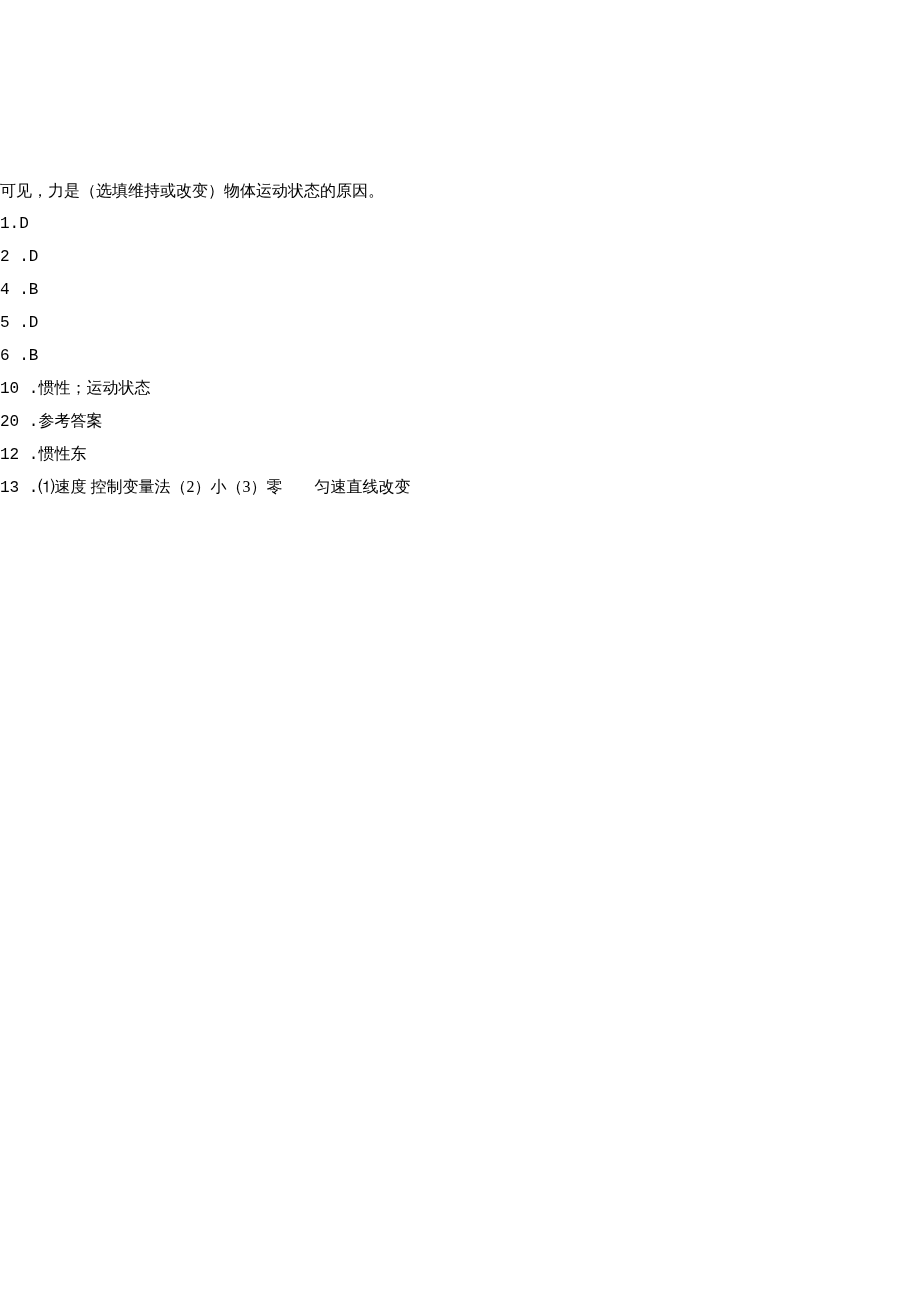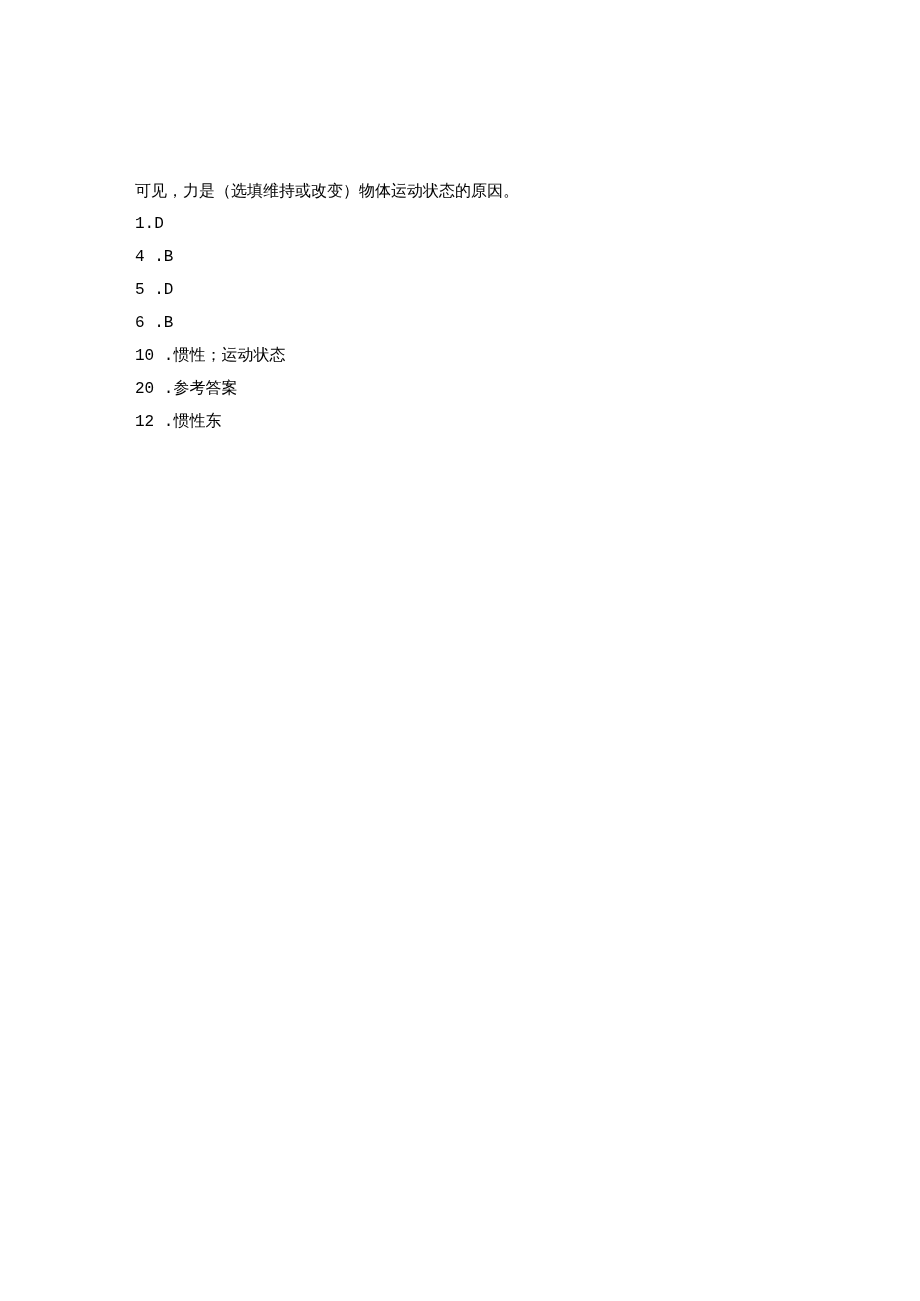--- a/index.html
+++ b/index.html
@@ -10,40 +10,41 @@
     background: #ffffff;
     font-family: "SimSun", "宋体", "Songti SC", serif;
     font-size: 16px;
     color: #000000;
   }
   .page {
     box-sizing: border-box;
     width: 766px;
     height: 1301px;
     padding-top: 175px;
-    padding-left: 135px;
     padding-right: 120px;
   }
   .line {
     line-height: 2.0;
     white-space: pre;
     font-size: 16px;
     letter-spacing: 0px;
   }
   .mono-letter {
     font-family: "Courier New", monospace;
     margin-top: 33px;
   }
 </style>
 </head>
 <body>
 
 <div class="page">
   <div class="line">可见，力是（选填维持或改变）物体运动状态的原因。</div>
 
   <div class="line"><span class="mono-letter">1.D</span><span></span></div>
+  <div class="line"><span class="mono-letter">2 .D</span><span></span></div>
   <div class="line"><span class="mono-letter">4 .B</span><span></span></div>
   <div class="line"><span class="mono-letter">5 .D</span><span></span></div>
   <div class="line"><span class="mono-letter">6 .B</span><span></span></div>
   <div class="line"><span class="mono-letter">10 .</span><span>惯性；运动状态</span></div>
   <div class="line"><span class="mono-letter">20 .</span><span>参考答案</span></div>
   <div class="line"><span class="mono-letter">12 .</span><span>惯性东</span></div>
+  <div class="line"><span class="mono-letter">13 .</span><span>⑴速度 控制变量法（2）小（3）零        匀速直线改变</span></div>
 </div>
 
 </body></html>

